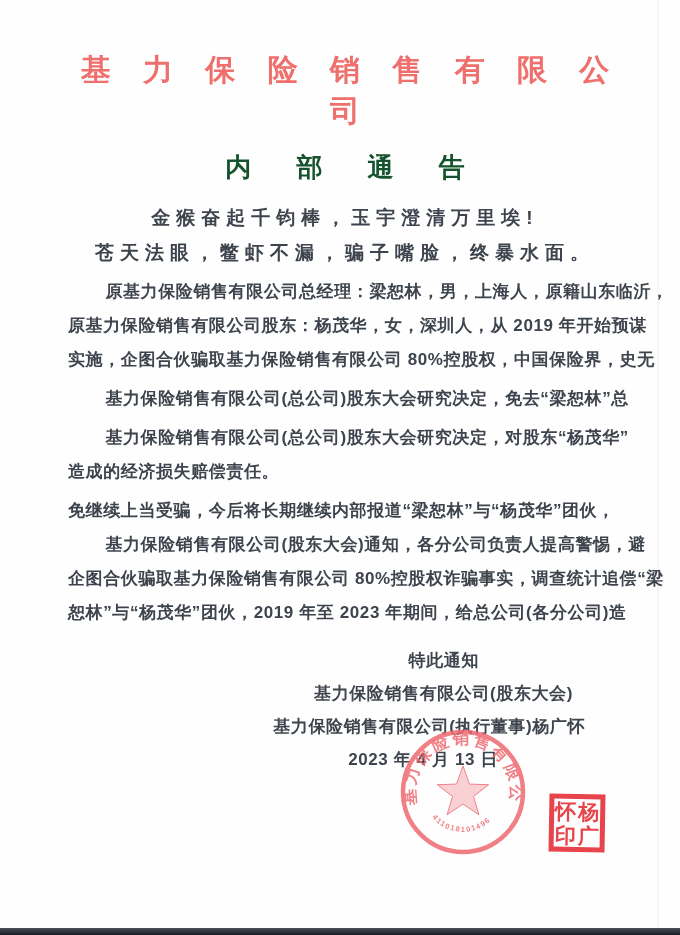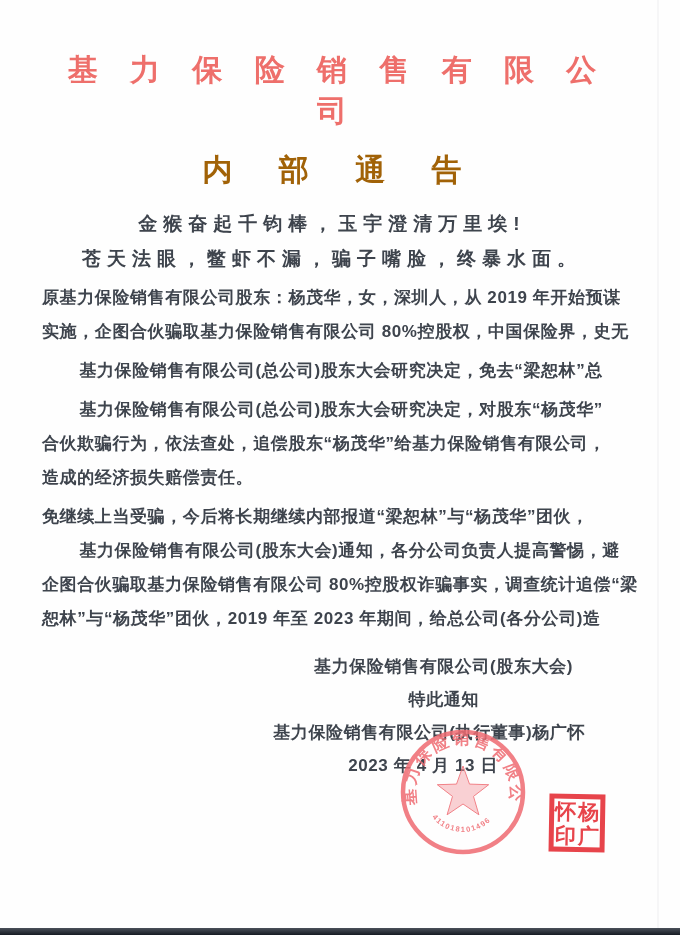--- a/index.html
+++ b/index.html
@@ -5,39 +5,39 @@
   html,body{margin:0;padding:0;background:#ffffff;}
   .page{
     position:relative;
     width:680px;height:935px;
     margin:0 auto;
     background:#fefefe;
     overflow:hidden;
     font-family:"Liberation Sans","DejaVu Sans",sans-serif;
     color:#3e444d;
     box-sizing:border-box;
-    padding:50px 58px 0 42px;
+    padding:50px 58px 0 68px;
   }
   .title-main{
     margin:0 0 18px 0;
     text-align:center;
     font-size:30px;
     font-weight:700;
     letter-spacing:12px;
     padding-left:12px; 
     color:#ee6f6b;
   }
   .title-sub{
     margin:0 0 20px 0;
     text-align:center;
-    font-size:30px;
+    font-size:26px;
     font-weight:700;
     letter-spacing:19px;
     padding-left:19px;
-    color:#a16207;
+    color:#14532d;
   }
   .slogan{
     margin:7px 0 9px 0;
     text-align:center;
     font-size:19px;
     font-weight:700;
     letter-spacing:6px;
     color:#3e444d;
     white-space:nowrap;
   }
@@ -115,46 +115,46 @@
 
   <h1 class="title-main">基 力 保 险 销 售 有 限 公 司</h1>
   <h2 class="title-sub">内 部 通 告</h2>
 
   <p class="slogan">金猴奋起千钧棒，玉宇澄清万里埃!</p>
   <p class="slogan">苍天法眼，鳖虾不漏，骗子嘴脸，终暴水面。</p>
 
   <div class="body-block">
 
     <div class="para">
+      <div class="bline indent">原基力保险销售有限公司总经理：梁恕林，男，上海人，原籍山东临沂，</div>
       <div class="bline">原基力保险销售有限公司股东：杨茂华，女，深圳人，从 2019 年开始预谋</div>
       <div class="bline">实施，企图合伙骗取基力保险销售有限公司 80%控股权，中国保险界，史无</div>
     </div>
 
     <div class="para">
       <div class="bline indent">基力保险销售有限公司(总公司)股东大会研究决定，免去“梁恕林”总</div>
     </div>
 
     <div class="para">
       <div class="bline indent">基力保险销售有限公司(总公司)股东大会研究决定，对股东“杨茂华”</div>
-      <div class="bline">合伙欺骗行为，依法查处，追偿股东“杨茂华”给基力保险销售有限公司，</div>
       <div class="bline">造成的经济损失赔偿责任。</div>
     </div>
 
     <div class="para">
       <div class="bline">免继续上当受骗，今后将长期继续内部报道“梁恕林”与“杨茂华”团伙，</div>
       <div class="bline indent">基力保险销售有限公司(股东大会)通知，各分公司负责人提高警惕，避</div>
       <div class="bline">企图合伙骗取基力保险销售有限公司 80%控股权诈骗事实，调查统计追偿“梁</div>
       <div class="bline">恕林”与“杨茂华”团伙，2019 年至 2023 年期间，给总公司(各分公司)造</div>
     </div>
 
   </div>
 
   <div class="closing">
+    <p class="cline notice">特此通知</p>
     <p class="cline signer1">基力保险销售有限公司(股东大会)</p>
-    <p class="cline notice">特此通知</p>
     <p class="cline signer2">基力保险销售有限公司(执行董事)杨广怀</p>
     <p class="cline date">2023 年 4 月 13 日</p>
   </div>
 
   <svg class="round-seal" viewBox="0 0 130 130" xmlns="http://www.w3.org/2000/svg">
     <defs>
       <path id="arcTop" d="M 19.9,81.4 A 48,48 0 1 1 110.1,81.4" fill="none"></path>
       <path id="arcBottom" d="M 32.2,87.9 A 40,40 0 0 0 97.8,87.9" fill="none"></path>
     </defs>
     <circle cx="65" cy="65" r="60" fill="none" stroke="#ef6b72" stroke-width="4.5"></circle>

